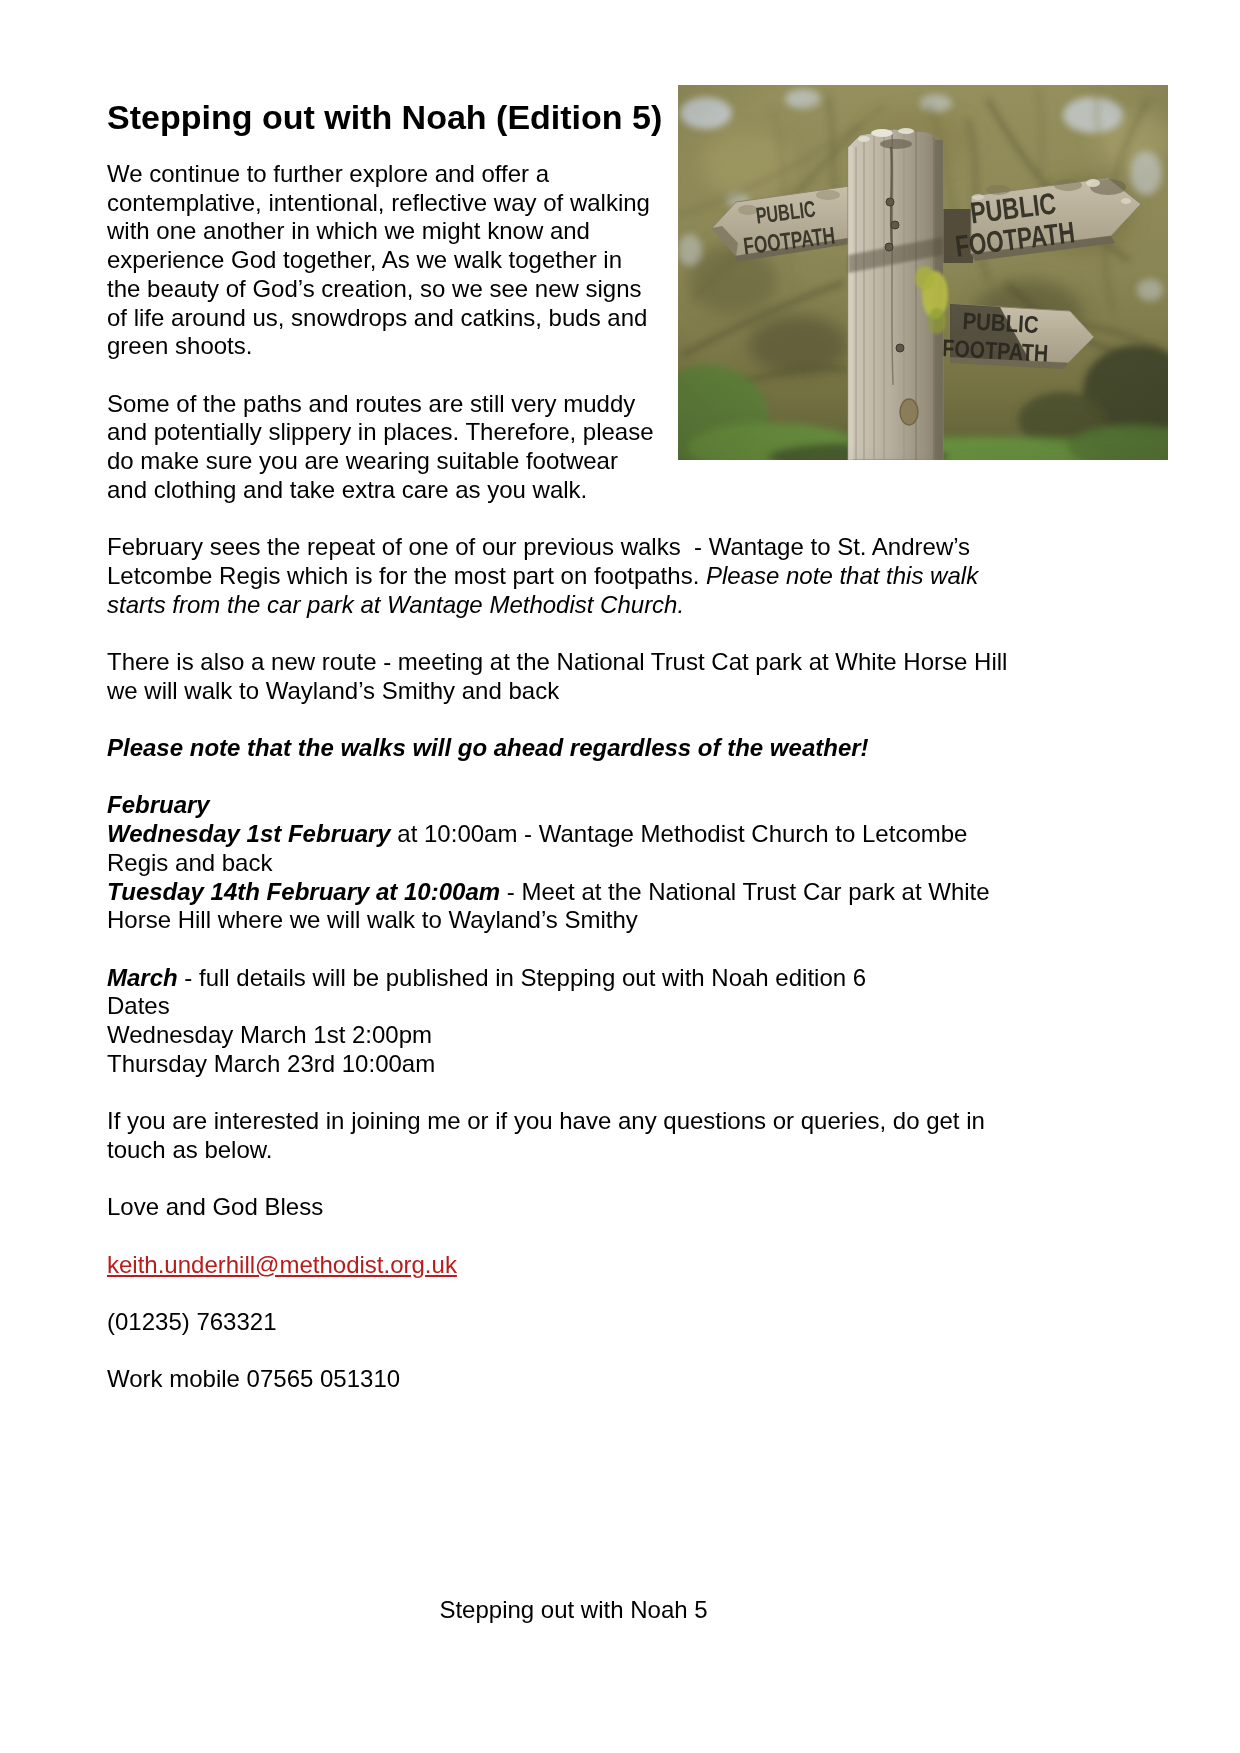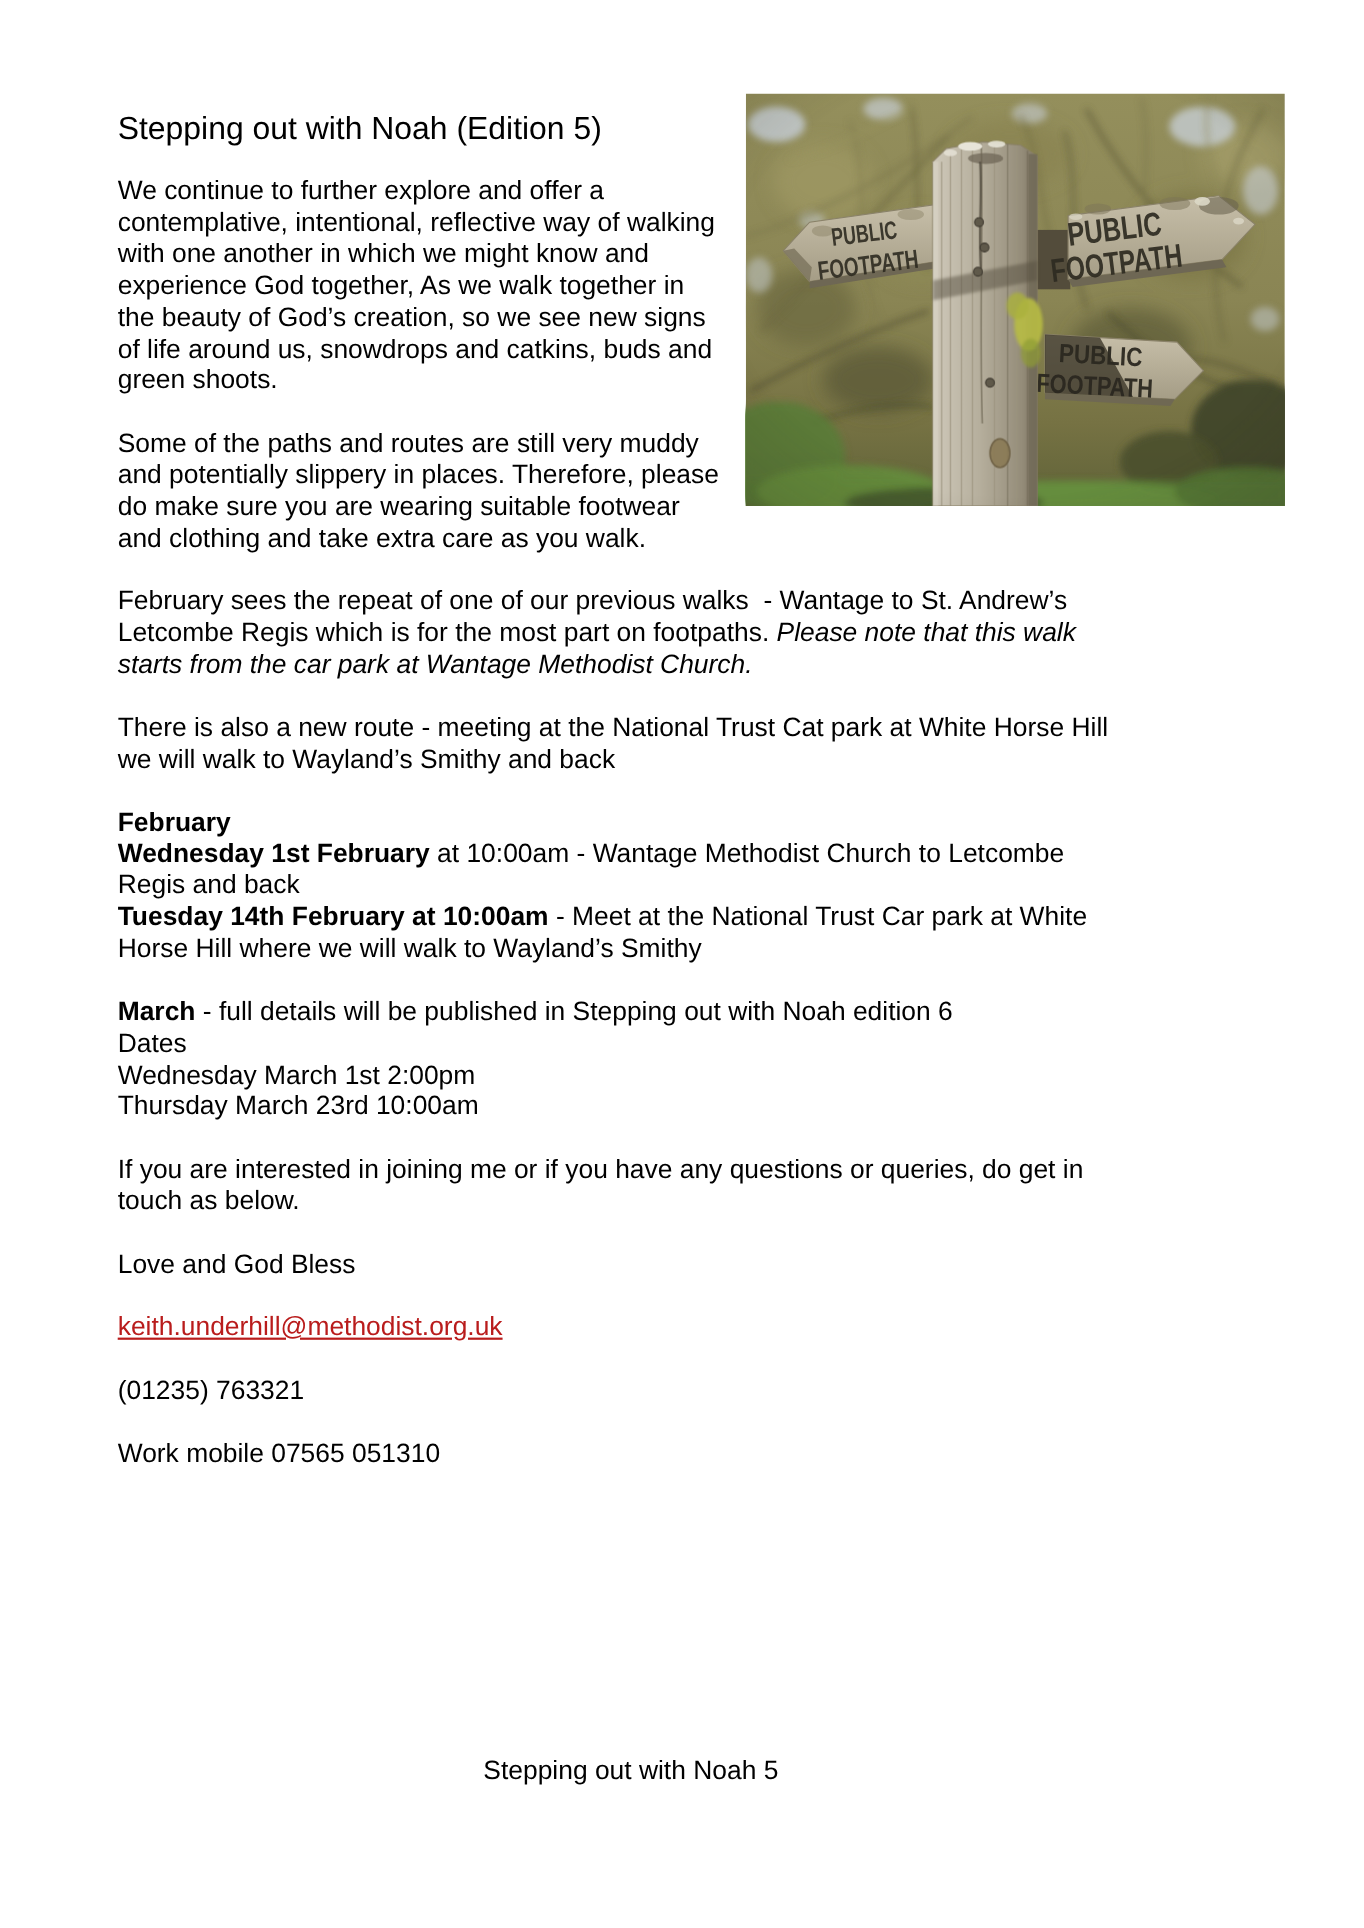--- a/index.html
+++ b/index.html
@@ -15,27 +15,27 @@
   .content {
     position: absolute;
     left: 107px;
     top: 100px;
     width: 906px;
     font-size: 24px;
     line-height: 28.7px;
   }
   .doc-title {
     margin: 0 0 26px 0;
-    font-size: 29px;
+    font-size: 34px;
     line-height: 34px;
-    font-weight: normal;
+    font-weight: bold;
   }
   .wrap-shim { float: right; width: 356px; height: 298px; }
   .para { margin: 0 0 28.7px 0; white-space: pre-wrap; }
-  .b { font-weight: bold; }
+  .b { font-weight: bold; font-style: italic; }
   .i { font-style: italic; text-align: right; }
   a.email-link { color: #b91c1c; text-decoration: underline; cursor: pointer; }
   .photo-frame {
     position: absolute;
     left: 678px;
     top: 85px;
     width: 490px;
     height: 375px;
   }
   .photo-frame svg { display: block; }
@@ -55,20 +55,21 @@
 <div class="page">
 
   <div class="content">
     <h1 class="doc-title">Stepping out with Noah (Edition 5)</h1>
     <div id="doc-body">
       <div class="wrap-shim"></div>
     <p class="para"><span>We continue to further explore and offer a contemplative, intentional, reflective way of walking with one another in which we might know and experience God together, As we walk together in the beauty of God’s creation, so we see new signs of life around us, snowdrops and catkins, buds and green shoots.</span></p>
         <p class="para"><span>Some of the paths and routes are still very muddy and potentially slippery in places. Therefore, please do make sure you are wearing suitable footwear and clothing and take extra care as you walk.</span></p>
         <p class="para"><span>February sees the repeat of one of our previous walks  - Wantage to St. Andrew’s Letcombe Regis which is for the most part on footpaths. </span><span class="i">Please note that this walk starts from the car park at Wantage Methodist Church.</span></p>
         <p class="para"><span>There is also a new route - meeting at the National Trust Cat park at White Horse Hill we will walk to Wayland’s Smithy and back</span></p>
+        <p class="para"><span class="b i">Please note that the walks will go ahead regardless of the weather!</span></p>
         <p class="para"><span class="b">February</span><br><span class="b">Wednesday 1st February</span><span> at 10:00am - Wantage Methodist Church to Letcombe Regis and back</span><br><span class="b">Tuesday 14th February at 10:00am</span><span> - Meet at the National Trust Car park at White Horse Hill where we will walk to Wayland’s Smithy</span></p>
         <p class="para"><span class="b">March</span><span> - full details will be published in Stepping out with Noah edition 6</span><br><span>Dates</span><br><span>Wednesday March 1st 2:00pm</span><br><span>Thursday March 23rd 10:00am</span></p>
         <p class="para"><span>If you are interested in joining me or if you have any questions or queries, do get in touch as below.</span></p>
         <p class="para"><span>Love and God Bless</span></p>
         <p class="para"><a class="email-link" href="#">keith.underhill@methodist.org.uk</a></p>
         <p class="para"><span>(01235) 763321</span></p>
         <p class="para"><span>Work mobile 07565 051310</span></p>
       </div>
   </div>
 

